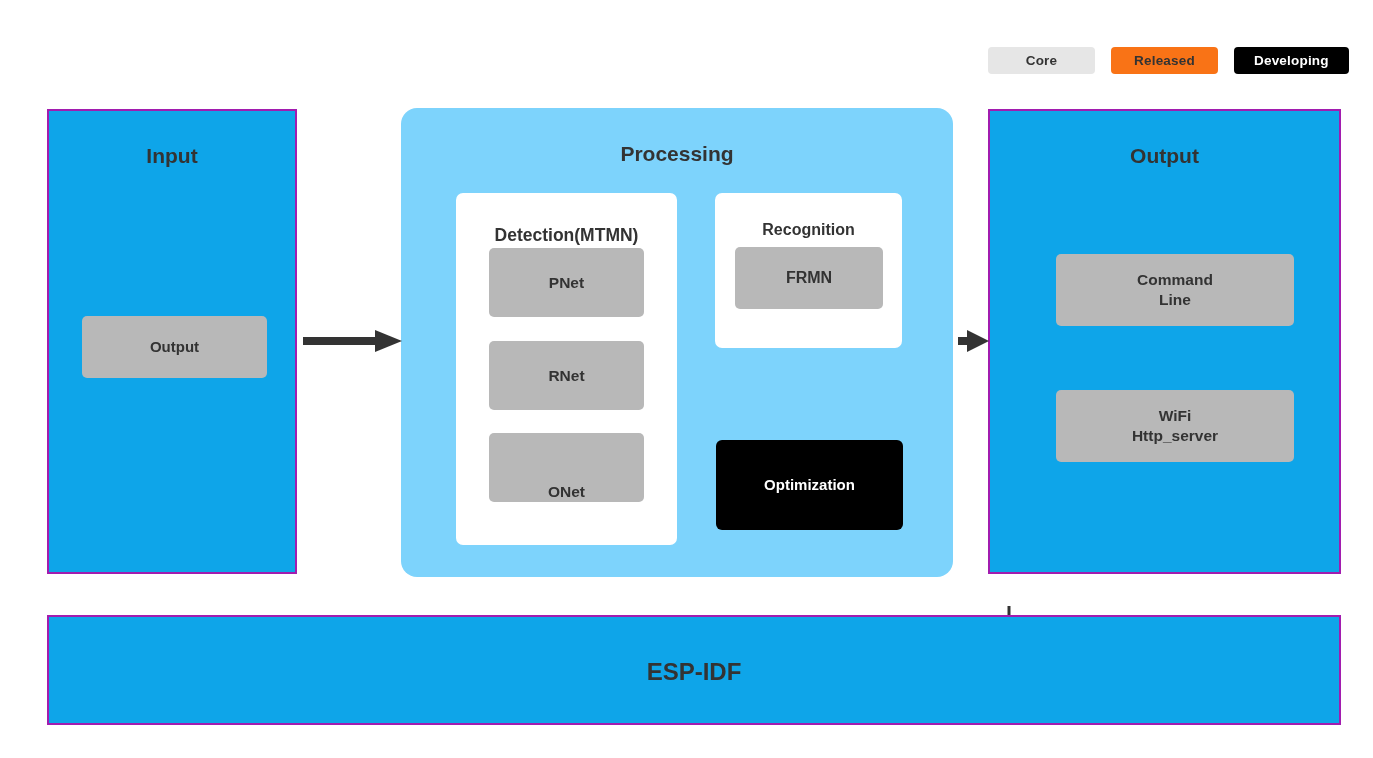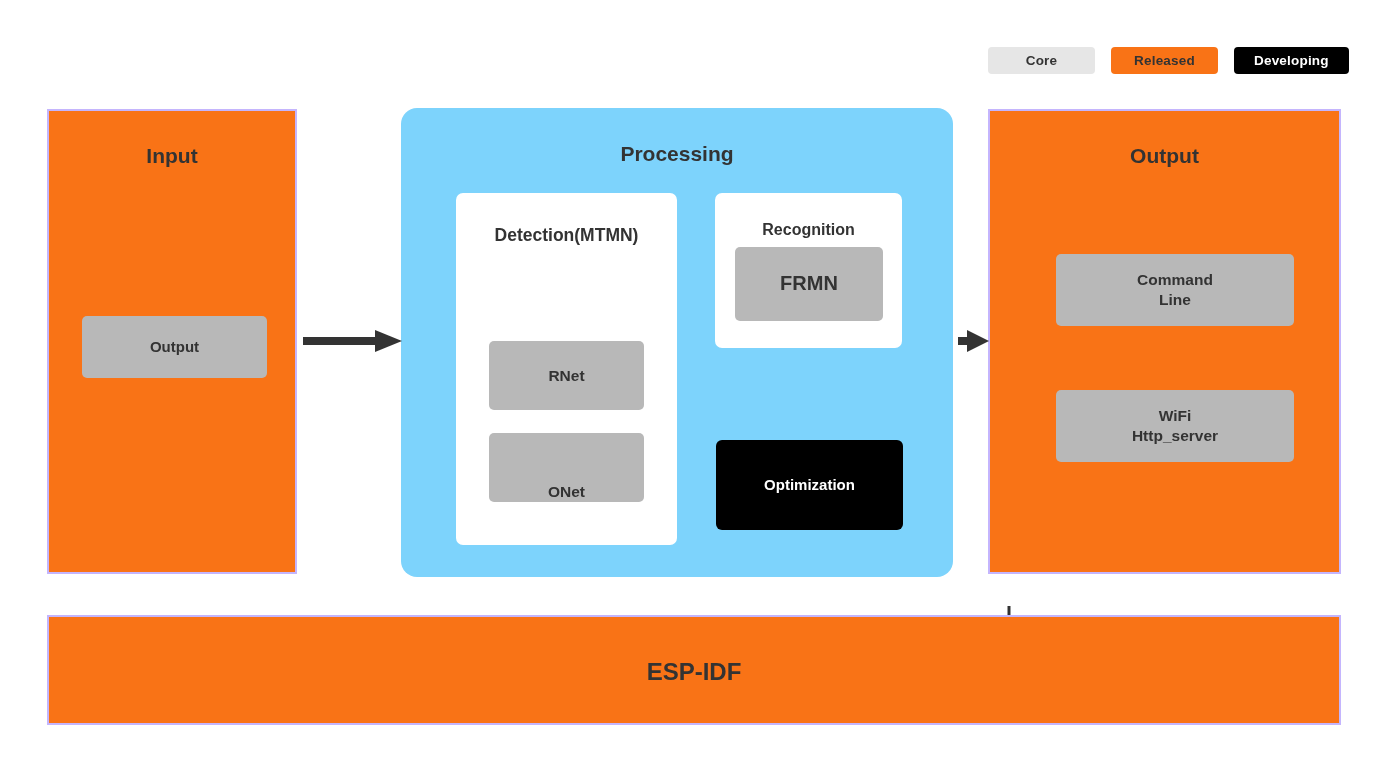--- a/index.html
+++ b/index.html
@@ -53,22 +53,22 @@
     color: #ffffff;
     min-width: 107px;
   }
 
   
   .panel {
     position: absolute;
     box-sizing: border-box;
   }
   .panel-bordered {
-    background: #f97316;
-    border: 2px solid #c4b5fd;
+    background: #0ea5e9;
+    border: 2px solid #a21caf;
   }
   .panel-title {
     position: absolute;
     left: 0;
     right: 0;
     text-align: center;
     font-size: 21px;
     font-weight: bold;
     color: #333333;
   }
@@ -178,21 +178,21 @@
     height: 62px;
     font-size: 15px;
   }
 
   
   #box-pnet  { left: 33px; top: 55px;  width: 155px; height: 69px; font-size: 15.5px; }
   #box-rnet  { left: 33px; top: 148px; width: 155px; height: 69px; font-size: 15.5px; }
   #box-onet  { left: 33px; top: 240px; width: 155px; height: 69px; font-size: 15.5px; align-items: flex-end; }
 
   
-  #box-frmn { left: 20px; top: 54px; width: 148px; height: 74px; font-size: 20px; align-items: center; }
+  #box-frmn { left: 20px; top: 54px; width: 148px; height: 62px; font-size: 16px; align-items: center; }
 
   
   #box-image-utility {
     left: 315px;
     top: 253px;
     width: 187px;
     height: 58px;
     font-size: 15.5px;
   }
   #box-optimization {
@@ -251,20 +251,23 @@
     <span>Output</span>
   </div>
 </div>
 
 <div class="panel" id="panel-processing">
   <div class="panel-title">Processing</div>
 
   <div class="subpanel" id="subpanel-detection">
     <div class="subpanel-title">Detection(MTMN)</div>
 
+    <div class="box box-released" id="box-pnet">
+      <span>PNet</span>
+    </div>
 
     <svg class="arrow-svg" id="arrow-pnet-rnet" width="24" height="26">
       <line x1="12" y1="0" x2="12" y2="16" stroke="#333333" stroke-width="3"></line>
       <polygon points="4.5,14 19.5,14 12,26" fill="#333333"></polygon>
     </svg>
 
     <div class="box box-released" id="box-rnet">
       <span>RNet</span>
     </div>
 

